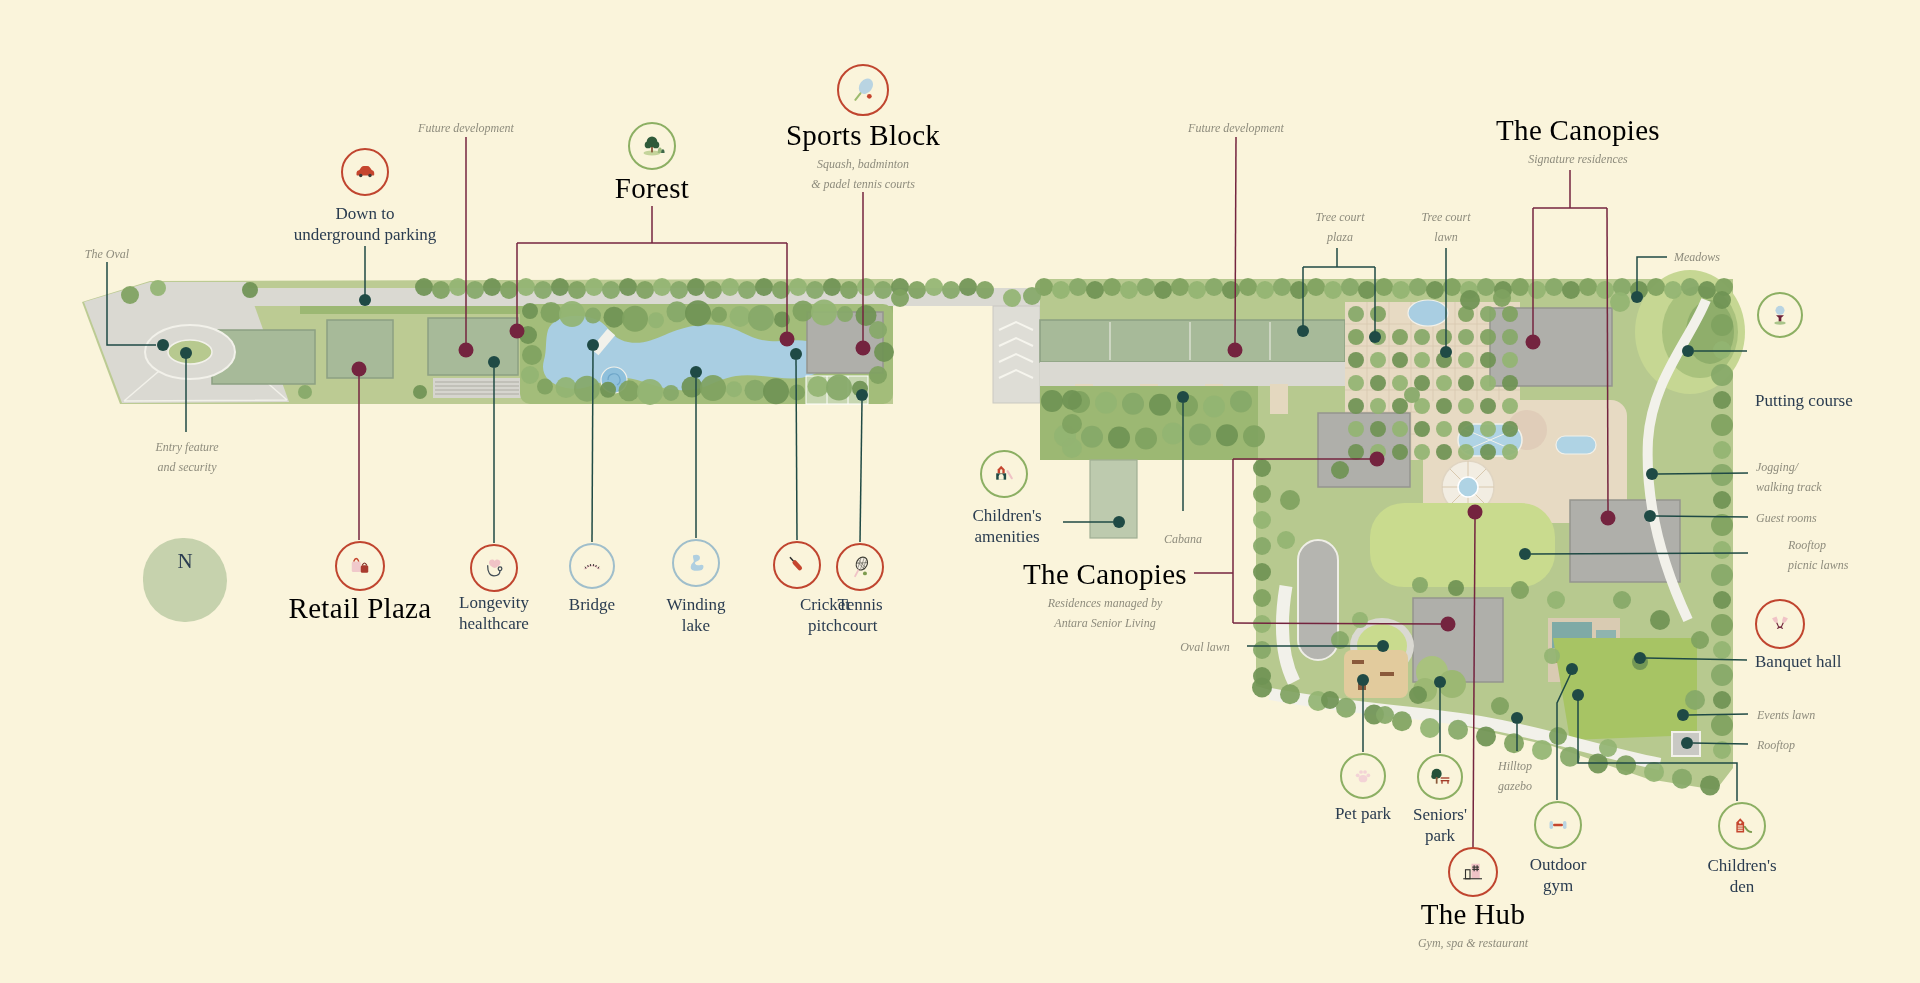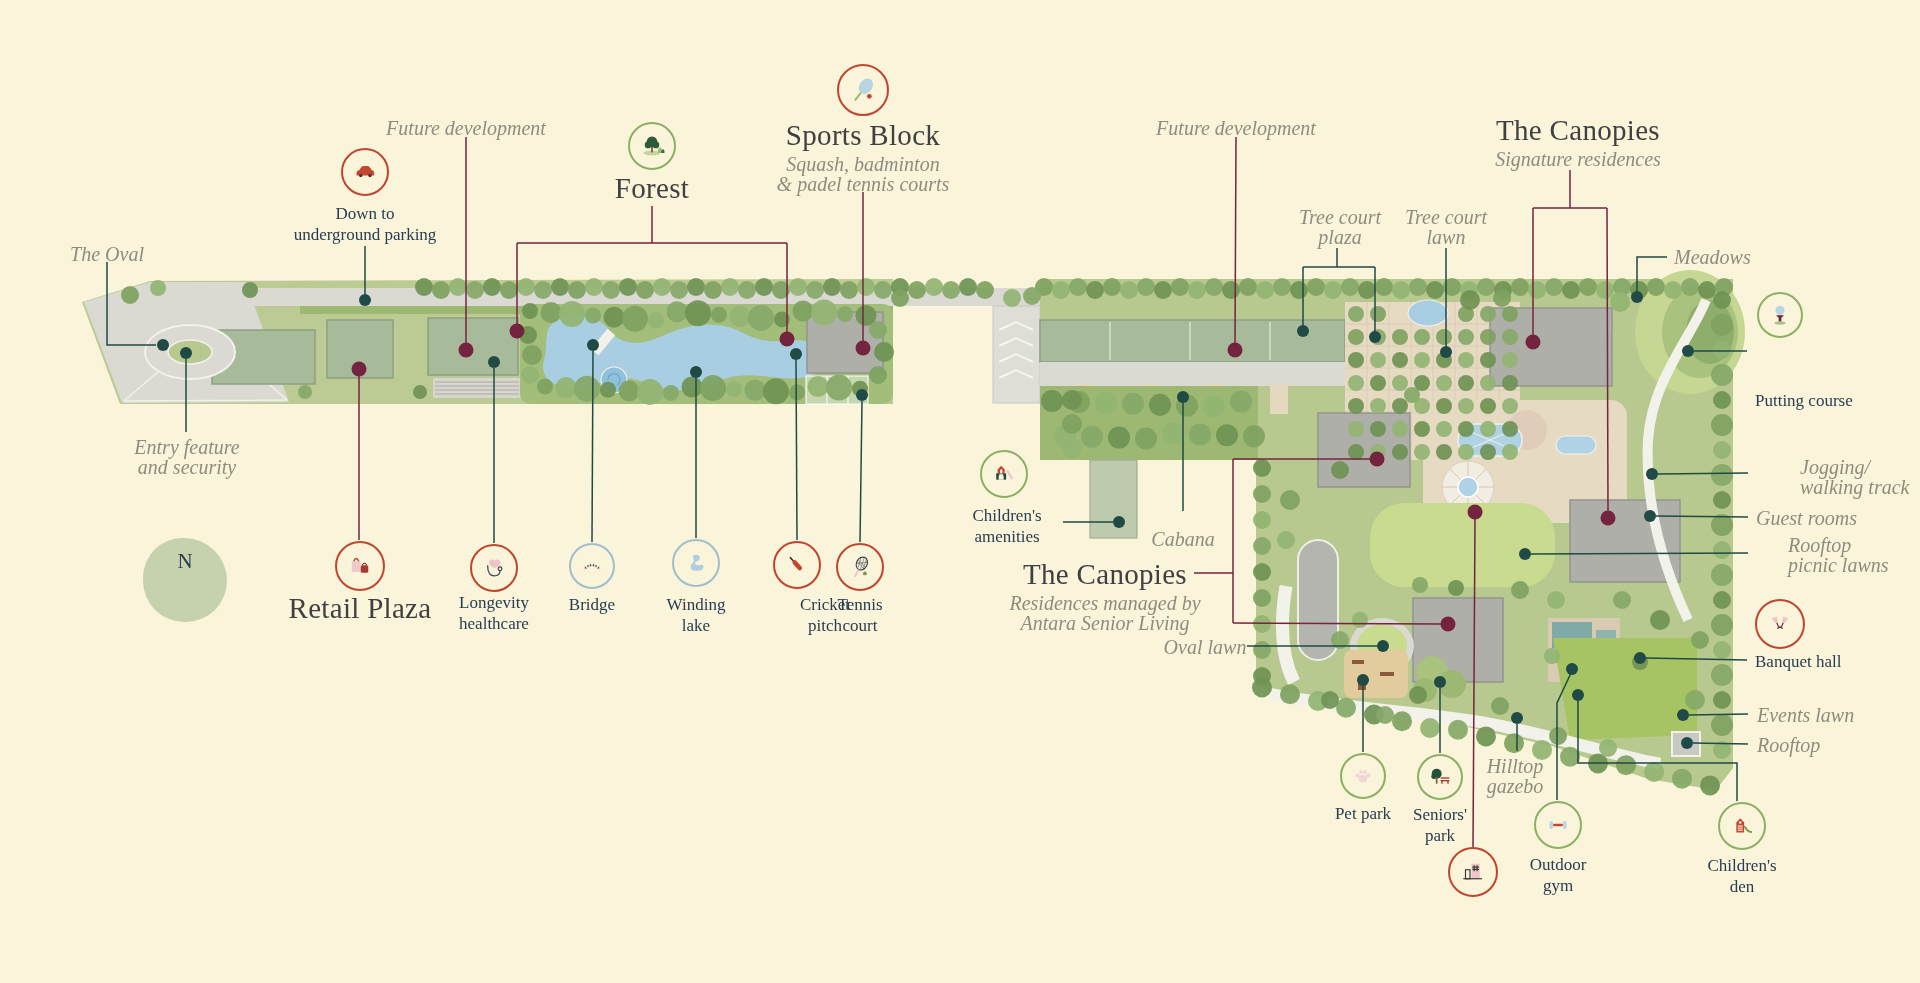--- a/index.html
+++ b/index.html
@@ -4,23 +4,23 @@
 <title>Site Map</title>
 <style>
   html,body{margin:0;padding:0;background:#FAF4DB;}
   #stage{position:relative;width:1920px;height:983px;background:#FAF4DB;overflow:hidden;
          font-family:"Liberation Serif","DejaVu Serif",serif;}
   #map-art,#leader-layer{position:absolute;left:0;top:0;pointer-events:none;}
   #callout-layer{position:absolute;left:0;top:0;width:100%;height:100%;pointer-events:none;}
   .co{position:absolute;white-space:nowrap;}
   .co.c{transform:translateX(-50%);text-align:center;}
   .co.l{text-align:left;}
-  .ln-heading{font-size:29px;line-height:35px;color:#404040;letter-spacing:.3px;}
+  .ln-heading{font-size:29px;line-height:35px;color:#000000;letter-spacing:.3px;}
   .ln-label{font-size:17px;line-height:21px;color:#2A3C50;}
-  .ln-italic{font-style:italic;font-size:20px;line-height:20px;color:#8E8C7D;}
+  .ln-italic{font-style:italic;font-size:12px;line-height:20px;color:#8E8C7D;}
   .sub{margin-top:1px;}
   .ring{position:absolute;border-radius:50%;border:2px solid #C0452F;background:transparent;
         display:flex;align-items:center;justify-content:center;}
   #compass{position:absolute;left:143px;top:538px;width:84px;height:84px;background:#C6D2AD;
            border-radius:48% 52% 50% 50%;text-align:center;}
   #compass span{display:inline-block;margin-top:11px;font-size:21px;color:#2A3C50;}
 </style>
 </head>
 <body>
 
@@ -574,21 +574,21 @@
       <div class="ring" style="left: 1757px; top: 292px; width: 42px; height: 42px; border-color: rgb(140, 175, 99);">
         <svg viewBox="-24 -24 48 48" width="32" height="32">
           <circle cx="0" cy="-7" r="6.8" fill="#B9D4E2"></circle>
           <path d="M-6 0.5 H6 L2 4 V10 H-2 V4 Z" fill="#6D2038"></path>
           <ellipse cx="0" cy="12" rx="8.5" ry="2.5" fill="#A9C48A"></ellipse>
         </svg>
       </div>
       <div class="co l" style="left: 1755px; top: 342px; margin-top: 48px;">
         <div class="ln-label">Putting course</div>
       </div>
-      <div class="co l" style="left: 1756px; top: 457px; margin-left: 44px;">
+      <div class="co l" style="left: 1756px; top: 457px;">
         <div class="ln-italic">Jogging/</div>
         <div class="ln-italic">walking track</div>
       </div>
       <div class="co l" style="left: 1756px; top: 508px;">
         <div class="ln-italic">Guest rooms</div>
       </div>
       <div class="co l" style="left: 1756px; top: 535px; margin-left: 32px;">
         <div class="ln-italic">Rooftop</div>
         <div class="ln-italic">picnic lawns</div>
       </div>
@@ -789,18 +789,24 @@
           <g stroke="#33332F" stroke-width="1.5">
             <line x1="1.5" y1="-9" x2="1.5" y2="-1"></line>
             <line x1="5.5" y1="-9" x2="5.5" y2="-1"></line>
             <line x1="-1" y1="-6.5" x2="8" y2="-6.5"></line>
             <line x1="-1" y1="-3.5" x2="8" y2="-3.5"></line>
           </g>
           <rect x="-10" y="-3" width="6" height="12" fill="none" stroke="#33332F" stroke-width="1.5"></rect>
           <line x1="-13" y1="9" x2="12" y2="9" stroke="#33332F" stroke-width="1.5"></line>
         </svg>
       </div>
+      <div class="co c" style="left: 1473px; top: 897px;">
+        <div class="ln-heading">The Hub</div>
+        <div class="sub">
+          <div class="ln-italic">Gym, spa &amp; restaurant</div>
+        </div>
+      </div>
     </div>
 
   <div id="compass">
     <span>N</span>
   </div>
 </div>
 
 </body></html>

